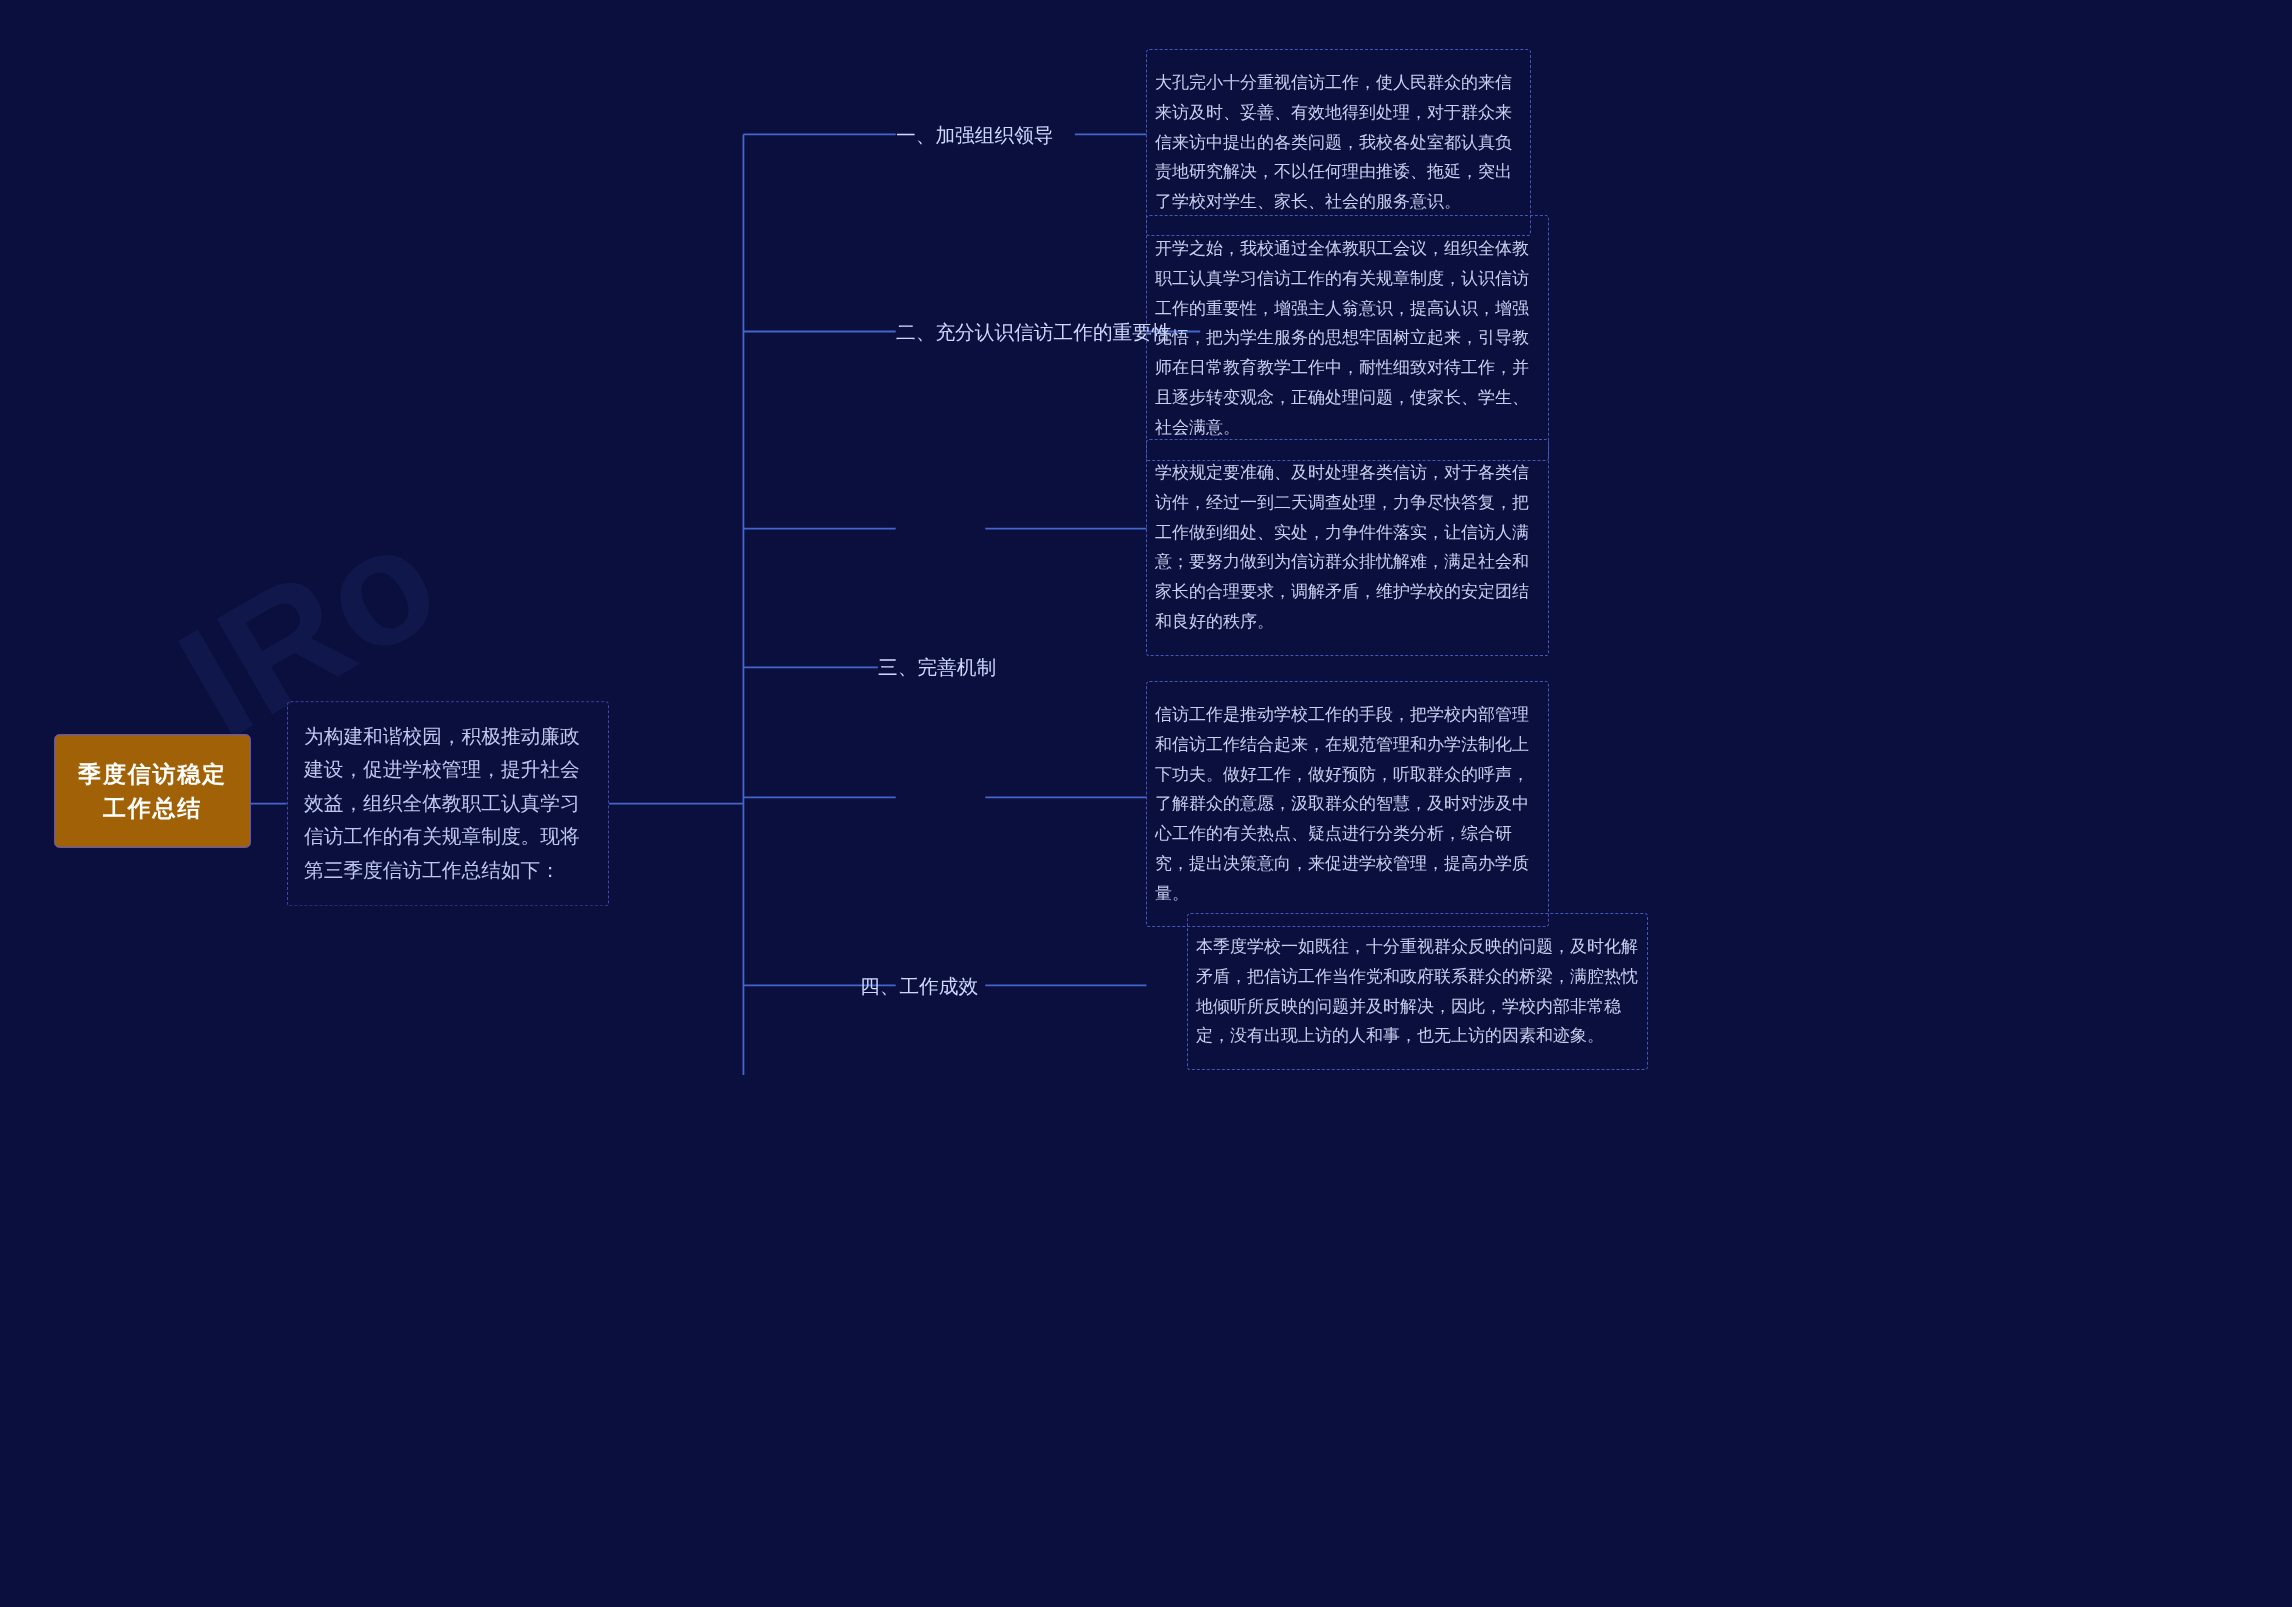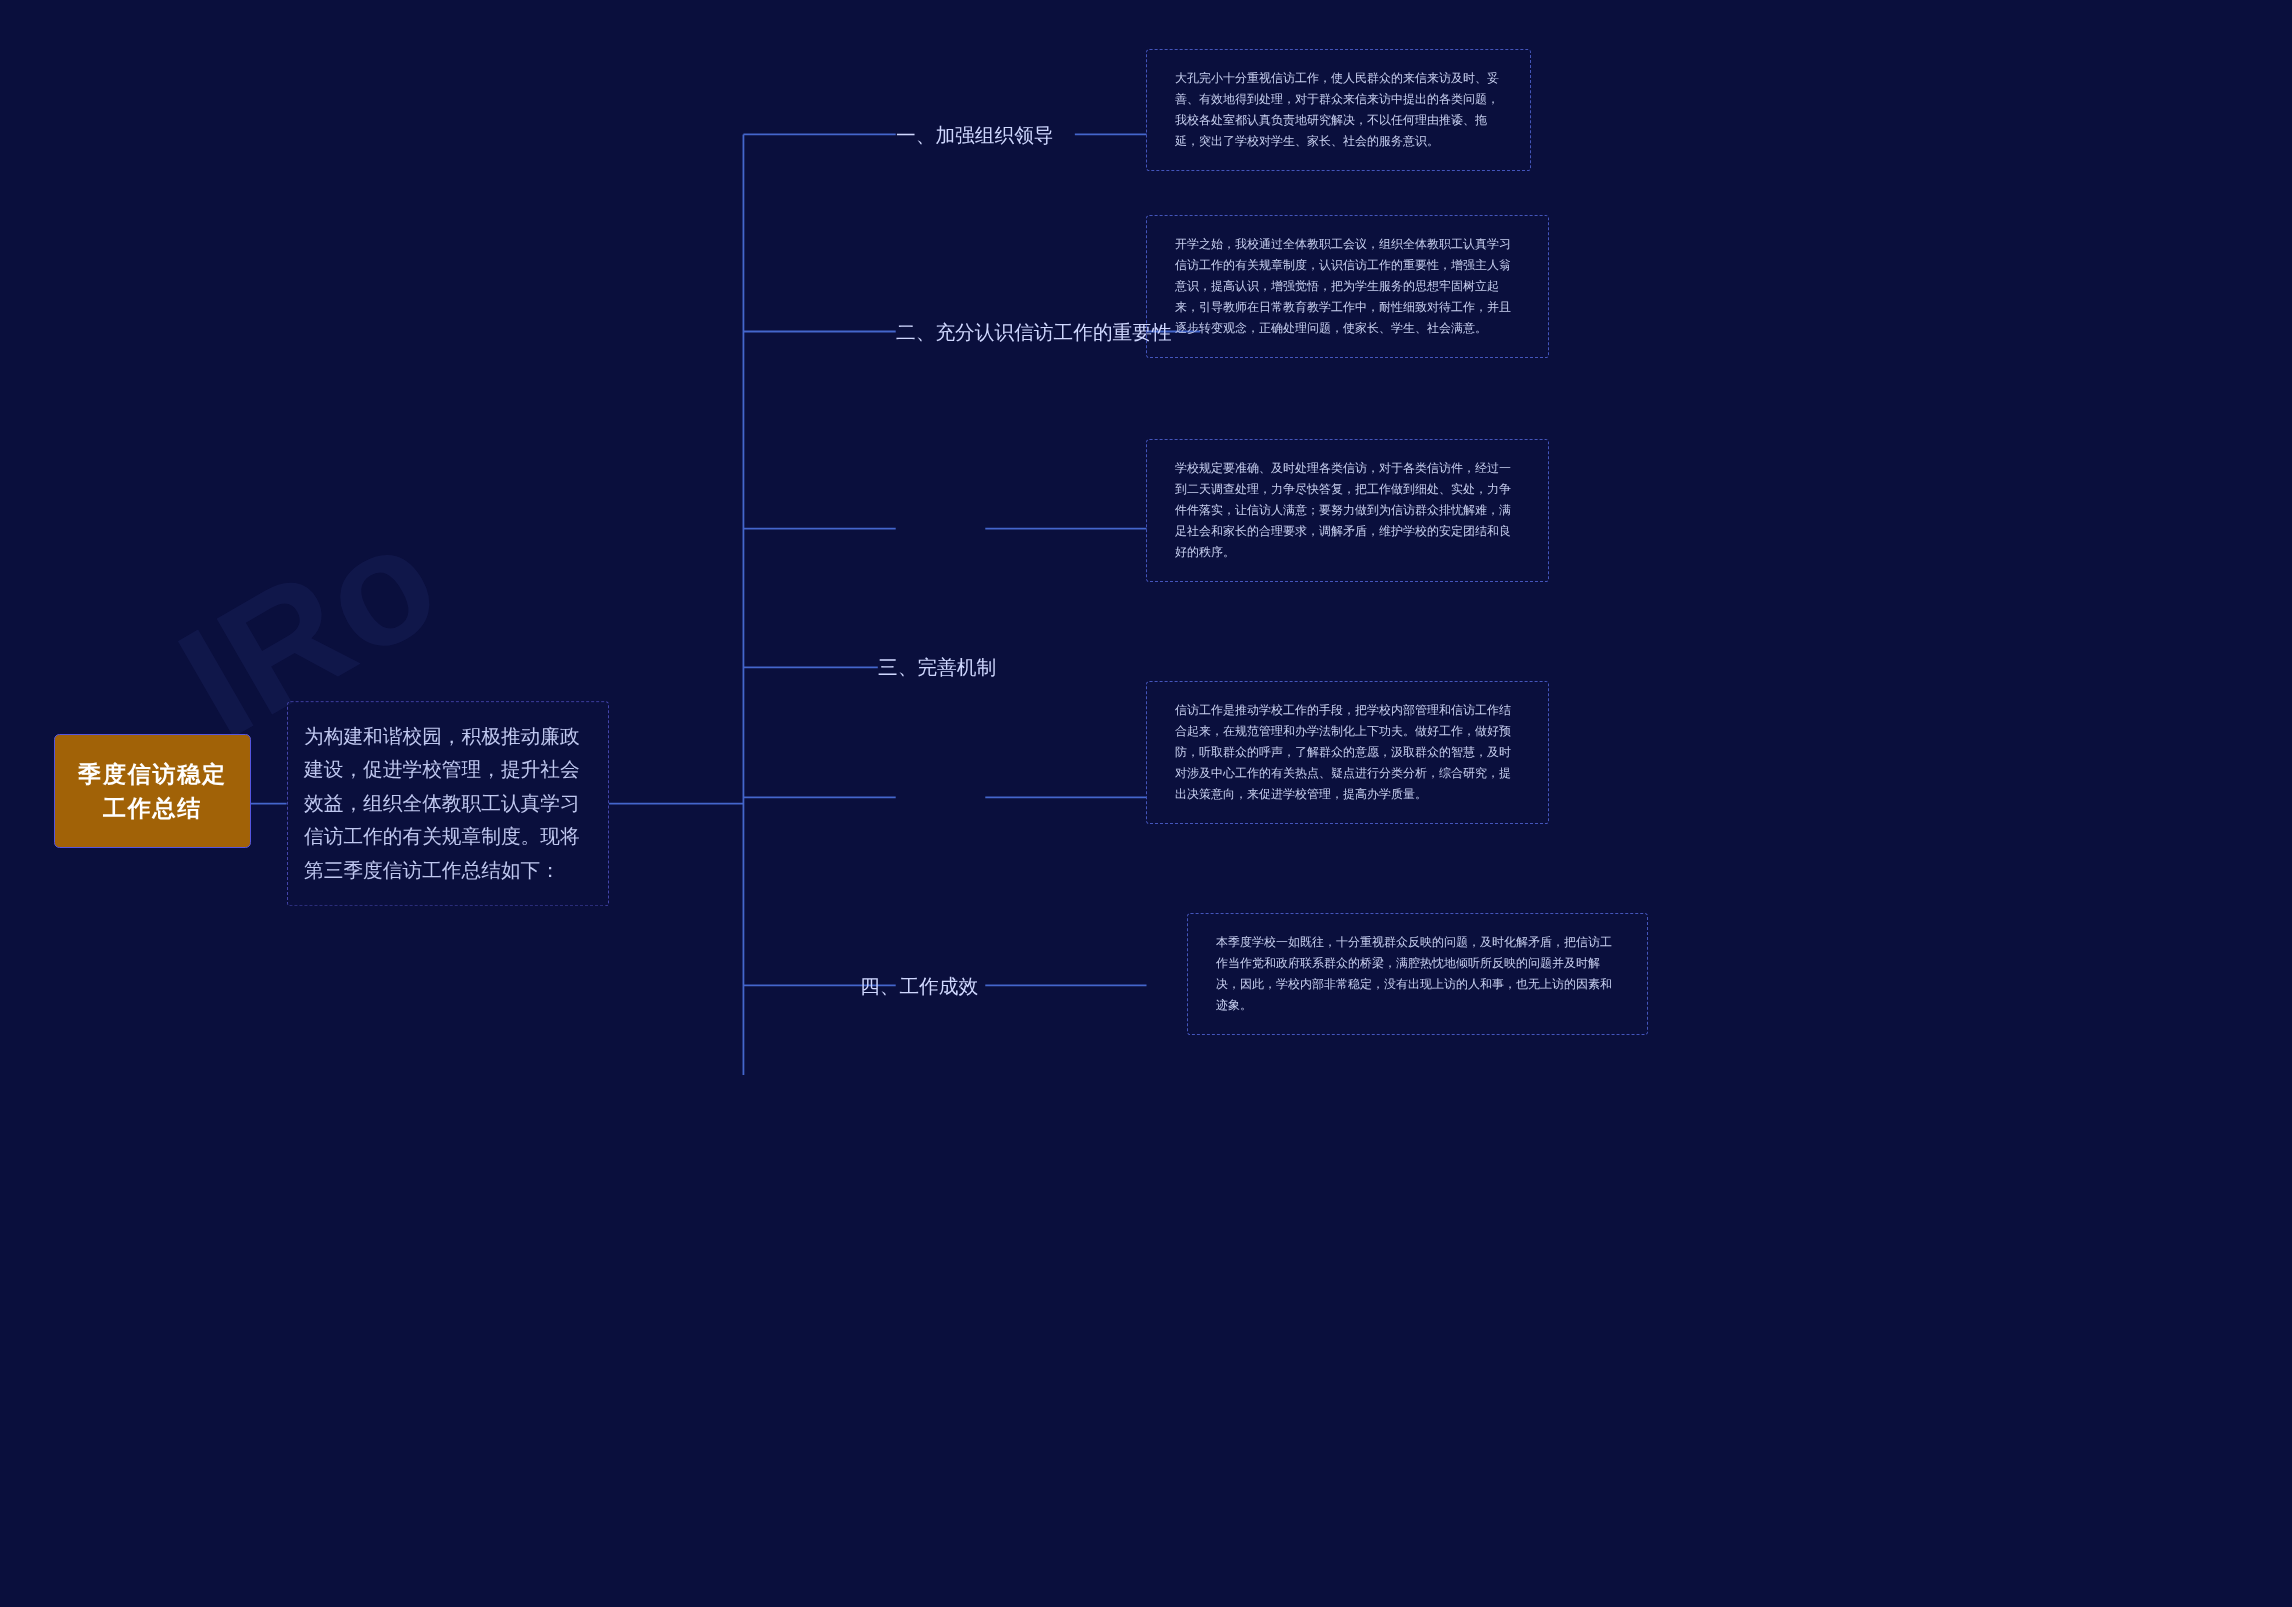--- a/index.html
+++ b/index.html
@@ -72,23 +72,23 @@
       font-weight: normal;
       white-space: nowrap;
     }
 
     
     .content-box {
       position: absolute;
       width: 385px;
       border: 1.3px dashed #4455bb;
       border-radius: 3.6px;
-      padding: 18px 28px;
+      padding: 18px 8px;
       color: #c8d0f0;
-      font-size: 12px;
+      font-size: 17px;
       line-height: 1.75;
       background: transparent;
     }
 
     
     .watermark {
       position: absolute;
       color: rgba(80, 100, 200, 0.10);
       font-size: 161px;
       font-weight: bold;

